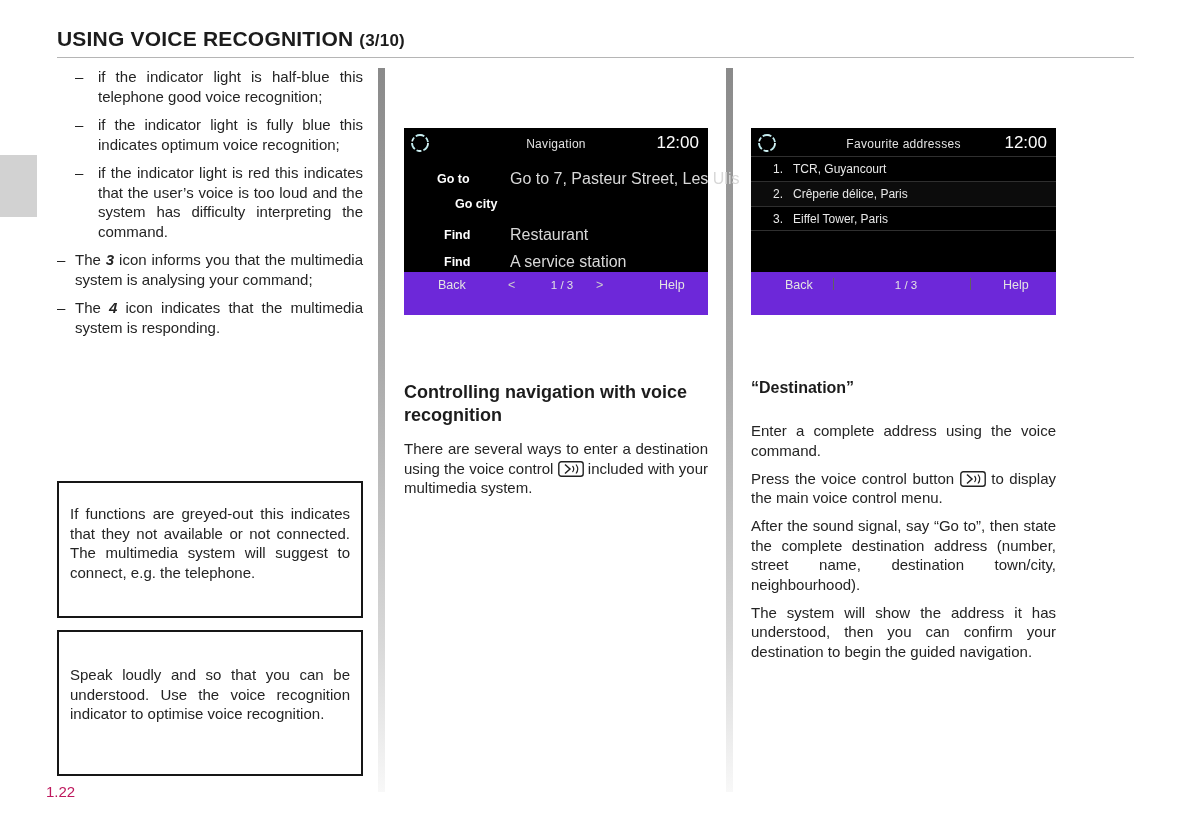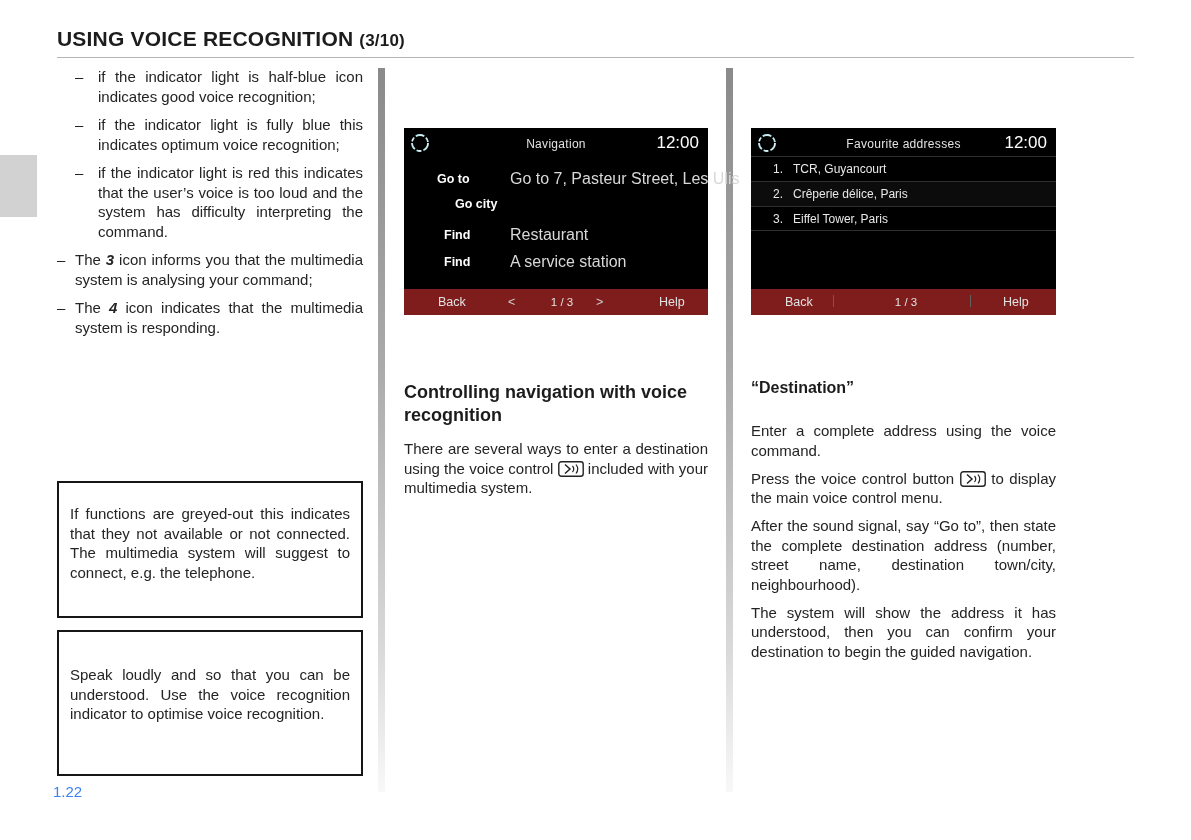--- a/index.html
+++ b/index.html
@@ -45,21 +45,21 @@
   .clock { position:absolute; right:9px; top:5px; font-size:17px; font-weight:400; color:#fdfdfd; }
 
   .nav-row { position:absolute; left:0; right:0; height:20px; line-height:20px; }
   .nav-row .lbl { position:absolute; font-size:12.5px; font-weight:bold; color:#fff; }
   .nav-row .val { position:absolute; left:106px; font-size:16px; color:#d8d8d8; white-space:nowrap; }
   .r1 { top:41px; } .r1 .lbl { left:33px; }
   .r2 { top:66px; } .r2 .lbl { left:51px; }
   .r3 { top:97px; } .r3 .lbl { left:40px; font-weight:600; }
   .r4 { top:124px; } .r4 .lbl { left:40px; font-weight:600; }
 
-  .footer-bar { position:absolute; left:0; right:0; bottom:0; height:26px; background:#7f1d1d; font-size:12.5px; color:#e3e3e3; }
+  .footer-bar { position:absolute; left:0; right:0; bottom:0; height:43px; background:#6d28d9; font-size:12.5px; color:#e3e3e3; }
   .footer-bar span { position:absolute; top:6px; line-height:14px; }
   .fb-back { left:34px; }
   .fb-prev { left:104px; color:#cfcfcf; }
   .fb-page { left:125px; width:66px; text-align:center; font-size:11.5px; }
   .fb-next { left:192px; color:#cfcfcf; }
   .fb-help { left:255px; }
   .fav-footer .fb-page { left:120px; width:70px; }
   .fav-footer .fb-help { left:252px; }
   .vsep { position:absolute; top:7px; width:1px; height:12px; background:#616161; }
   .vsep1 { left:82px; } .vsep2 { left:219px; }
@@ -70,38 +70,38 @@
   .fav-row .txt { position:absolute; left:42px; }
 
   
   .col-mid { position:absolute; left:404px; top:381px; width:304px; }
   .col-right { position:absolute; left:751px; top:379px; width:305px; }
   .section-heading { font-size:18px; font-weight:bold; line-height:23px; color:#1c1c1c; max-width:285px; margin-bottom:12px; }
   .sub-heading { font-size:16px; font-weight:bold; color:#1c1c1c; margin-bottom:24px; }
   .para { font-size:15px; line-height:19.5px; color:#242424; text-align:justify; margin-bottom:8.5px; }
   .vc-icon { display:inline-block; width:26px; height:16px; vertical-align:-3px; }
 
-  .page-number { position:absolute; left:53px; top:783px; font-size:15px; color:#3b82f6; }
+  .page-number { position:absolute; left:46px; top:783px; font-size:15px; color:#be185d; }
 </style>
 </head>
 <body>
 
 <div class="page">
 
   <h1 class="title">
     <span>USING VOICE RECOGNITION</span>
     <span class="suffix">(3/10)</span>
   </h1>
   <div class="title-rule"></div>
   <div class="chapter-tab"></div>
 
   <section class="col-left">
     <div class="bullet level2">
       <span class="dash">–</span>
-      <span class="btext">if the indicator light is half-blue icon indicates good voice recognition;</span>
+      <span class="btext">if the indicator light is half-blue this telephone good voice recognition;</span>
     </div>
     <div class="bullet level2">
       <span class="dash">–</span>
       <span class="btext">if the indicator light is fully blue this indicates optimum voice recognition;</span>
     </div>
     <div class="bullet level2">
       <span class="dash">–</span>
       <span class="btext">if the indicator light is red this indicates that the user’s voice is too loud and the system has difficulty interpreting the command.</span>
     </div>
     <div class="bullet level1">

